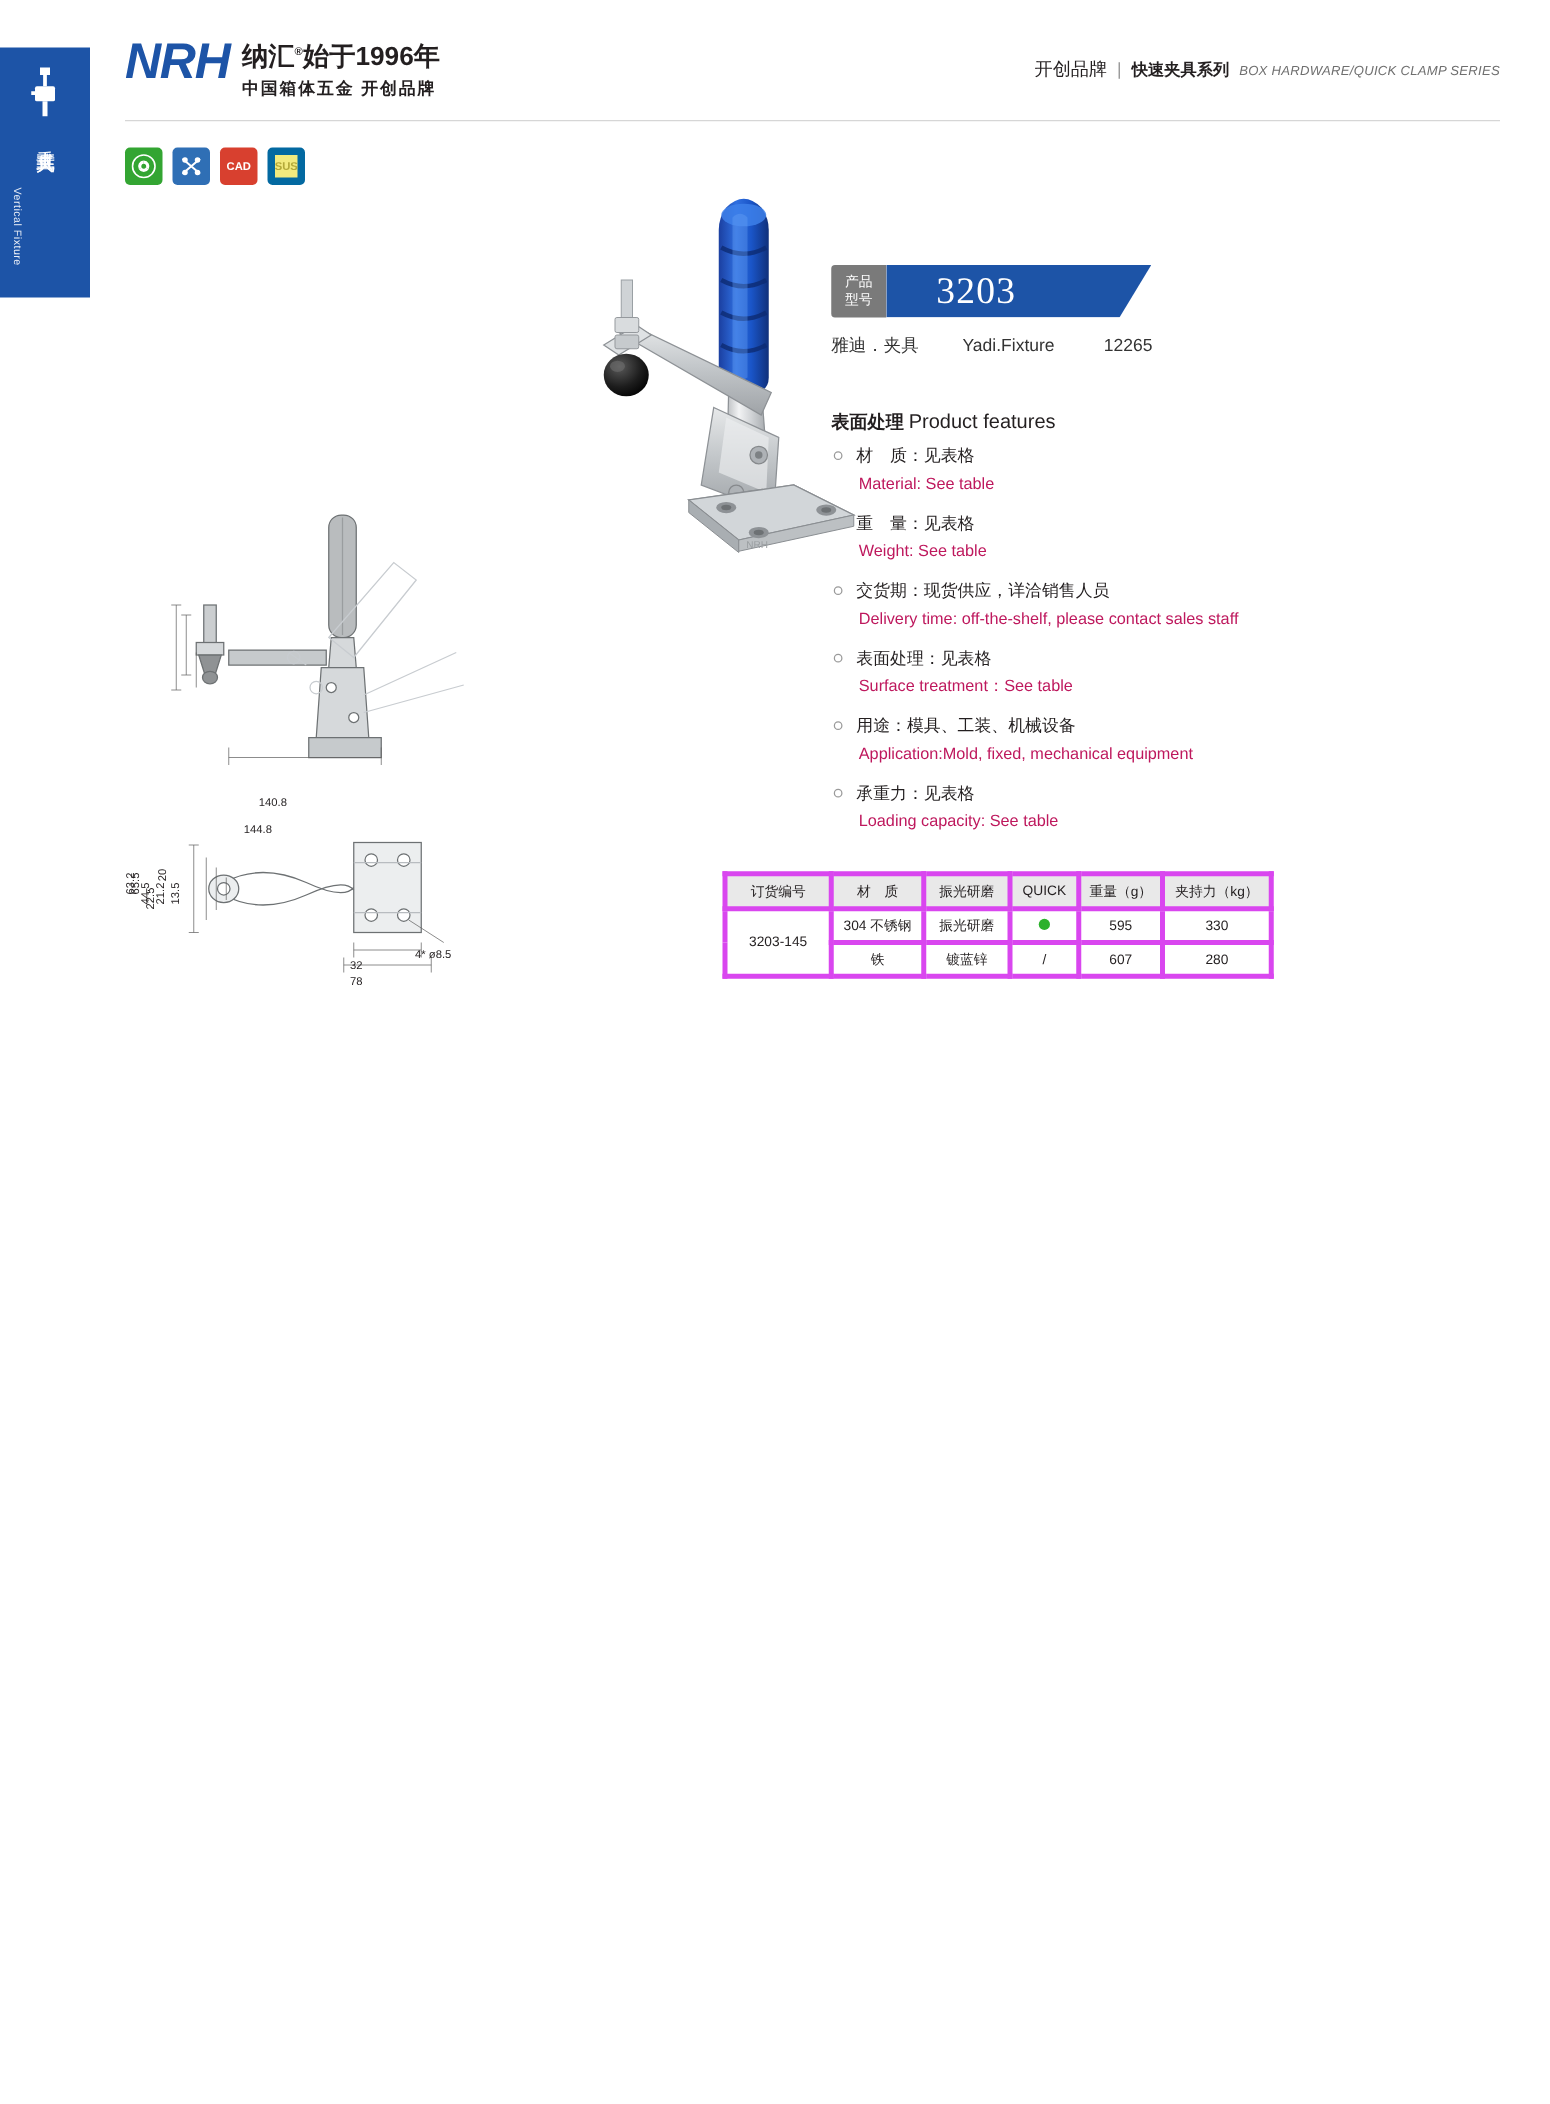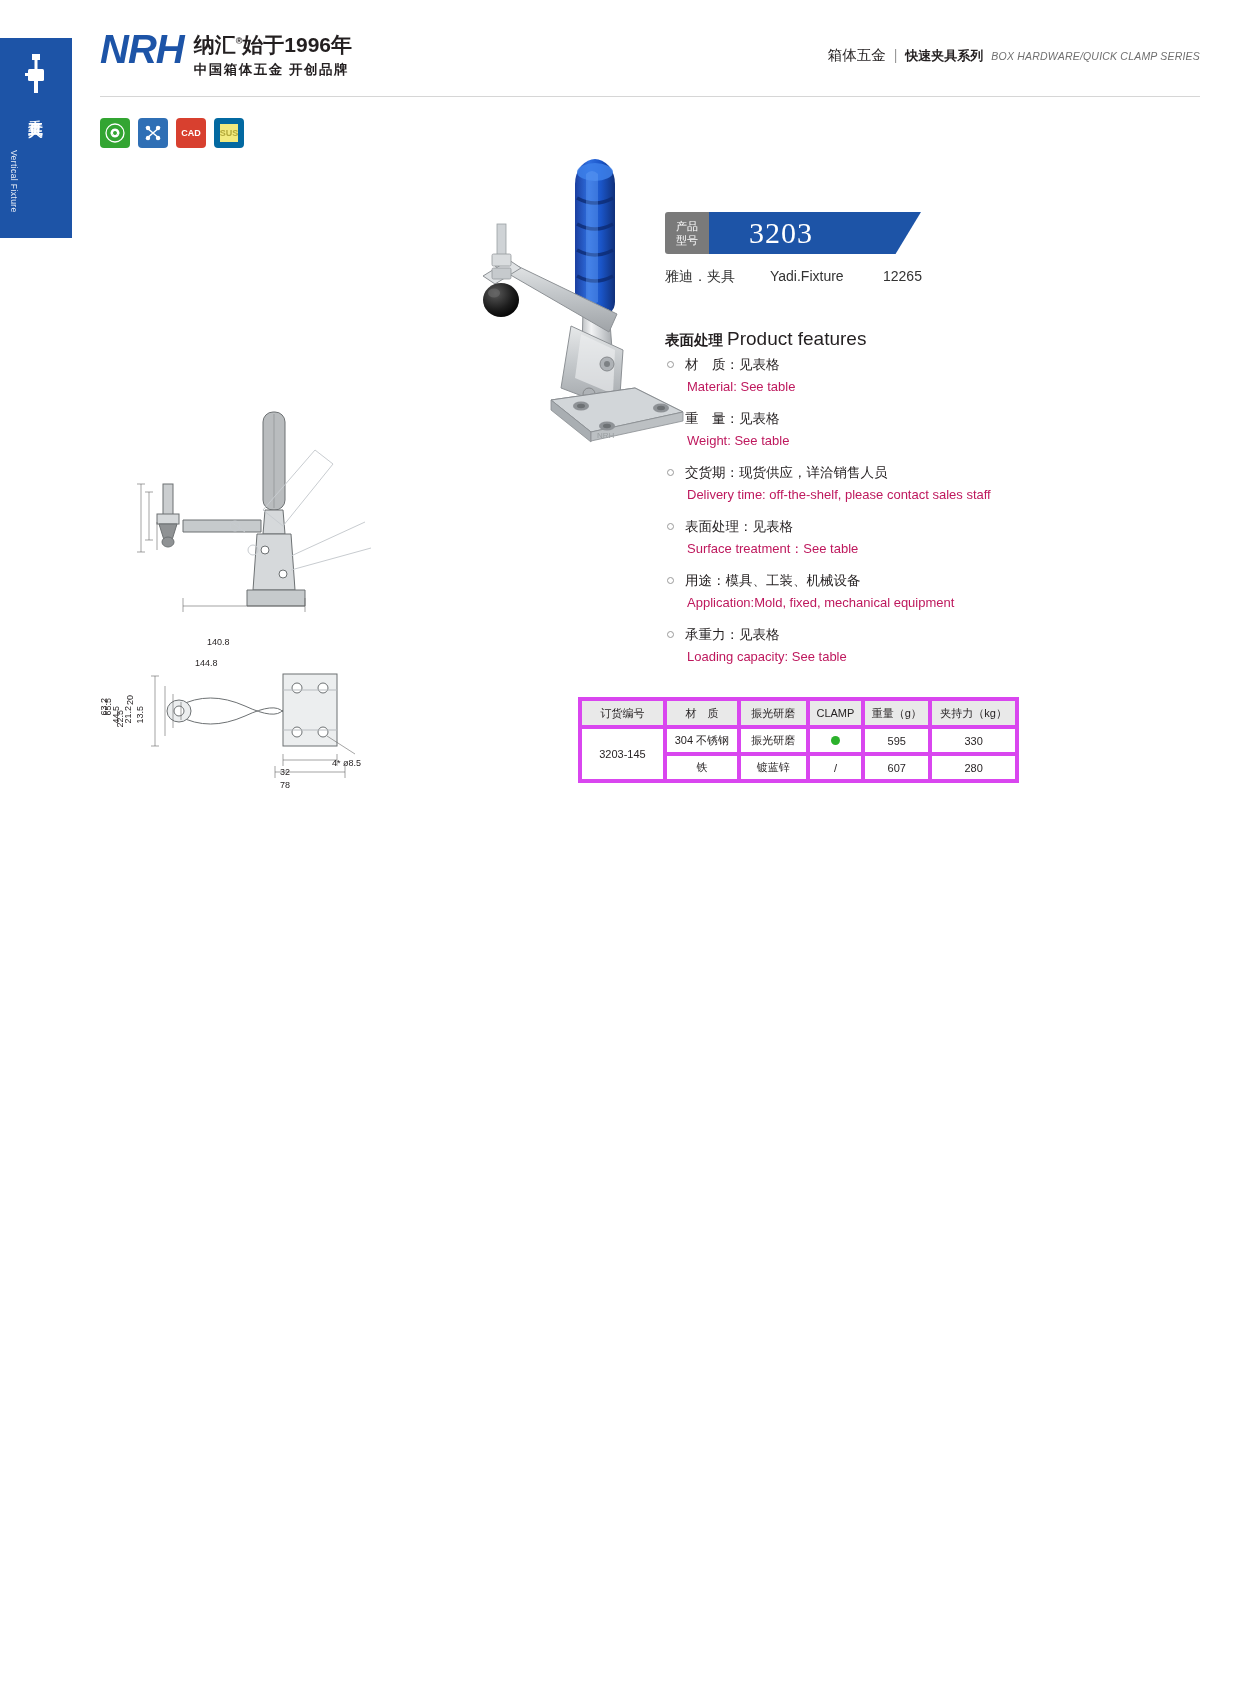--- a/index.html
+++ b/index.html
@@ -216,21 +216,21 @@
   .brand-row .b3 { position:absolute; left:218px; top:0; }
 
   
   .features-title {
     position: absolute;
     left: 665px;
     top: 328px;
     font-size: 14.5px;
   }
   .features-title b { font-weight: bold; }
-  .features-title span { font-size: 19px; margin-left: 4px; text-align: center;}
+  .features-title span { font-size: 16px; margin-left: 4px; text-align: center;}
   .features {
     position: absolute;
     left: 665px;
     top: 355px;
     width: 520px;
   }
   .feature {
     position: relative;
     padding-left: 20px;
     margin-bottom: 13px;
@@ -328,21 +328,21 @@
   <div class="logo-block">
     <div class="logo-nrh">NRH</div>
     <div class="logo-text">
       <div class="logo-cn-top">
         <span>纳汇</span><sup>®</sup><span>始于1996年</span>
       </div>
       <div class="logo-cn-bottom">中国箱体五金 开创品牌</div>
     </div>
   </div>
   <div class="header-right">
-    <span class="hr-cn">箱体五金</span>
+    <span class="hr-cn">开创品牌</span>
     <span class="hr-sep">|</span>
     <span class="hr-cn2">快速夹具系列</span>
     <span class="hr-en">BOX HARDWARE/QUICK CLAMP SERIES</span>
   </div>
 </div>
 <div class="header-rule"></div>
 
 <div class="badges">
   <div class="badge green">
     <svg width="20" height="20" viewBox="0 0 20 20">
@@ -415,21 +415,21 @@
     <div class="en">Loading capacity: See table</div>
   </div>
 </div>
 
 <table class="spec-table">
   <thead>
     <tr>
       <th style="width:88px">订货编号</th>
       <th style="width:76px">材　质</th>
       <th style="width:72px">振光研磨</th>
-      <th style="width:50px">CLAMP</th>
+      <th style="width:50px">QUICK</th>
       <th style="width:66px">重量（g）</th>
       <th style="width:89px">夹持力（kg）</th>
     </tr>
   </thead>
   <tbody>
     <tr>
       <td rowspan="2">3203-145</td>
       <td>304 不锈钢</td>
       <td>振光研磨</td>
       <td><span class="rohs-dot"></span></td>

